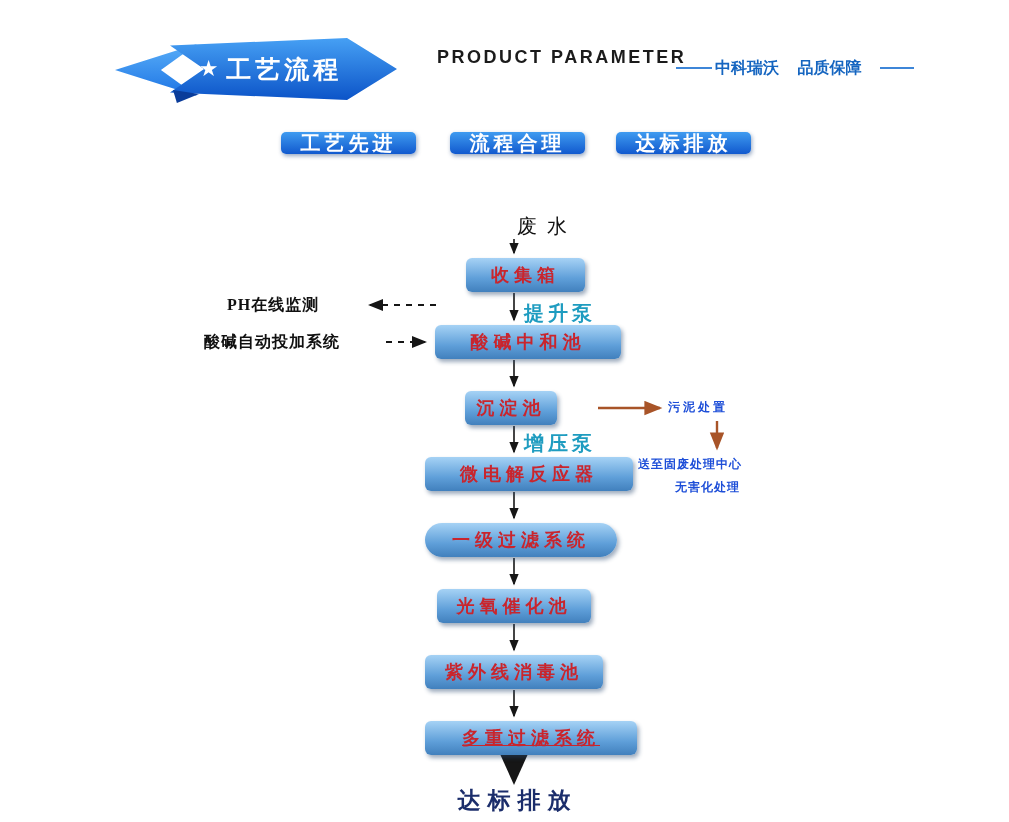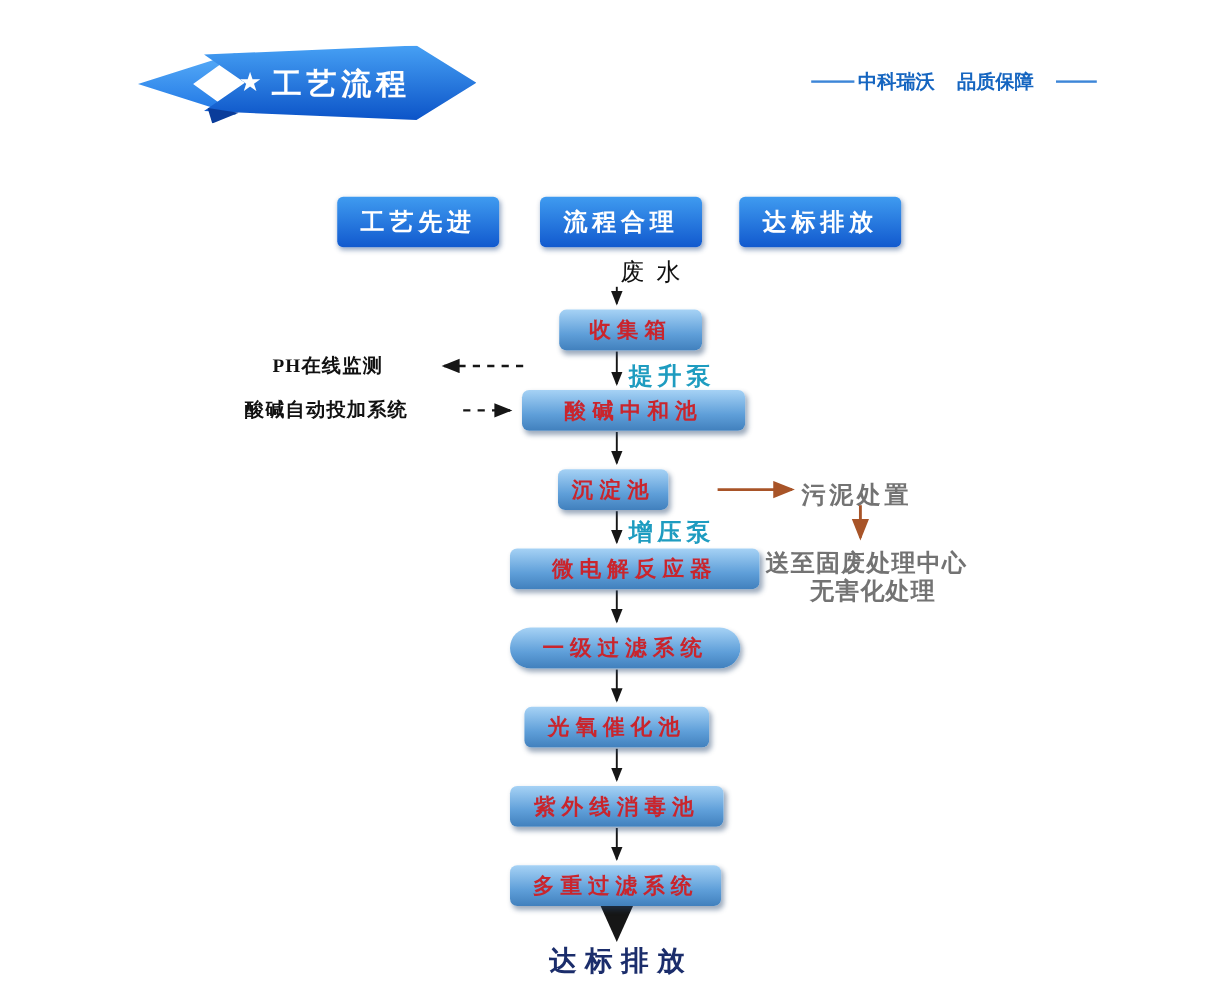--- a/index.html
+++ b/index.html
@@ -24,21 +24,21 @@
   .section-en { position:absolute; left:437px; top:47px; font-size:18px; font-weight:800;
     color:#1b1b1b; letter-spacing:2.5px; }
   .hline { position:absolute; height:2px; background:#3d86d8; top:67px; }
   .hline1 { left:676px; width:36px; }
   .hline2 { left:880px; width:34px; }
   .brand { position:absolute; left:715px; top:58px; font-size:16px; font-weight:bold;
     color:#1565c0; }
   .brand span + span { margin-left:14px; }
 
   
-  .badge { position:absolute; top:164px; width:135px; height:42px; border-radius:5px;
+  .badge { position:absolute; top:132px; width:135px; height:22px; border-radius:5px;
     background:linear-gradient(180deg,#3f9bf0 0%,#1159ce 100%);
     box-shadow:1px 2px 4px rgba(20,60,120,.45);
     display:flex; align-items:center; justify-content:center;
     color:#ffffff; font-size:20px; font-weight:bold; letter-spacing:4px; }
   #badge0 { left:281px; }
   #badge1 { left:450px; }
   #badge2 { left:616px; }
 
   
   .serif { font-family:"Liberation Serif","DejaVu Serif",serif; }
@@ -48,40 +48,40 @@
     display:flex; align-items:center; justify-content:center;
     color:#c9252d; font-size:18px; font-weight:bold; letter-spacing:5px;
     font-family:"Liberation Serif","DejaVu Serif",serif; z-index:2; }
   #fb0 { left:466px; top:258px; width:119px; }
   #fb1 { left:435px; top:325px; width:186px; }
   #fb2 { left:465px; top:391px; width:92px; }
   #fb3 { left:425px; top:457px; width:208px; }
   #fb4 { left:425px; top:523px; width:192px;border-radius:17px; }
   #fb5 { left:437px; top:589px; width:154px; }
   #fb6 { left:425px; top:655px; width:178px; }
-  #fb7 { left:425px; top:721px; width:176px; }
+  #fb7 { left:425px; top:721px; width:212px;text-decoration:underline; }
 
   .source-label { position:absolute; left:542px; top:213px; transform:translateX(-50%);
     font-size:20px; font-weight:normal; color:#111; letter-spacing:10px; white-space:nowrap;
     padding-left:10px; }
   .outcome-label { position:absolute; left:514px; top:785px; transform:translateX(-50%);
     font-size:23px; font-weight:bold; color:#1b2d6b; letter-spacing:7px; white-space:nowrap;
     padding-left:7px; }
 
   .pump { position:absolute; left:524px; color:#1e9cc0; font-size:20px; font-weight:bold;
     letter-spacing:4px; white-space:nowrap; }
   #pump0 { top:300px; }
   #pump1 { top:430px; }
 
   .monitor { position:absolute; color:#111; font-size:16px; font-weight:bold;
     white-space:nowrap; letter-spacing:1px; }
   #monitor0 { left:227px; top:295px; }
   #monitor1 { left:204px; top:332px; }
 
-  .green { position:absolute; color:#737373; font-size:20px; font-weight:bold;
+  .green { position:absolute; color:#1d4ed8; font-size:12px; font-weight:bold;
     white-space:nowrap; }
   #sludge { left:668px; top:399px; letter-spacing:3px; }
   #dest1 { left:638px; top:456px; letter-spacing:1px; }
   #dest2 { left:675px; top:479px; letter-spacing:1px; }
 
   .connector-layer { position:absolute; left:0; top:0; z-index:1; }
 </style>
 </head>
 <body>
 
@@ -89,20 +89,21 @@
 
   <div class="banner">
     <div class="banner-head"></div>
     <div class="banner-body">
       <span class="banner-star">★</span>
       <span class="banner-title">工艺流程</span>
     </div>
     <div class="banner-fold"></div>
   </div>
 
+  <div class="section-en">PRODUCT PARAMETER</div>
   <div class="hline hline1"></div>
   <div class="brand">
     <span>中科瑞沃</span>
     <span>品质保障</span>
   </div>
   <div class="hline hline2"></div>
 
   <div class="badge" id="badge0">工艺先进</div>
   <div class="badge" id="badge1">流程合理</div>
   <div class="badge" id="badge2">达标排放</div>

